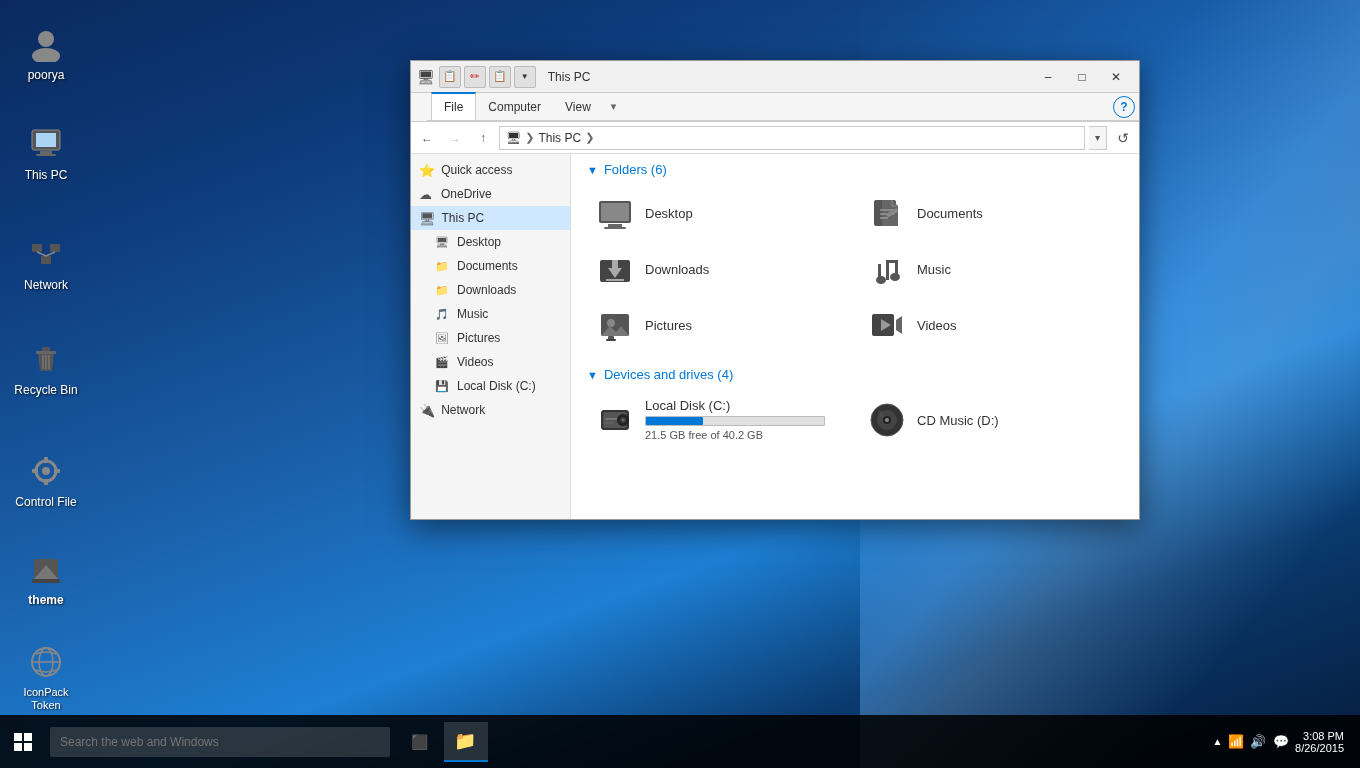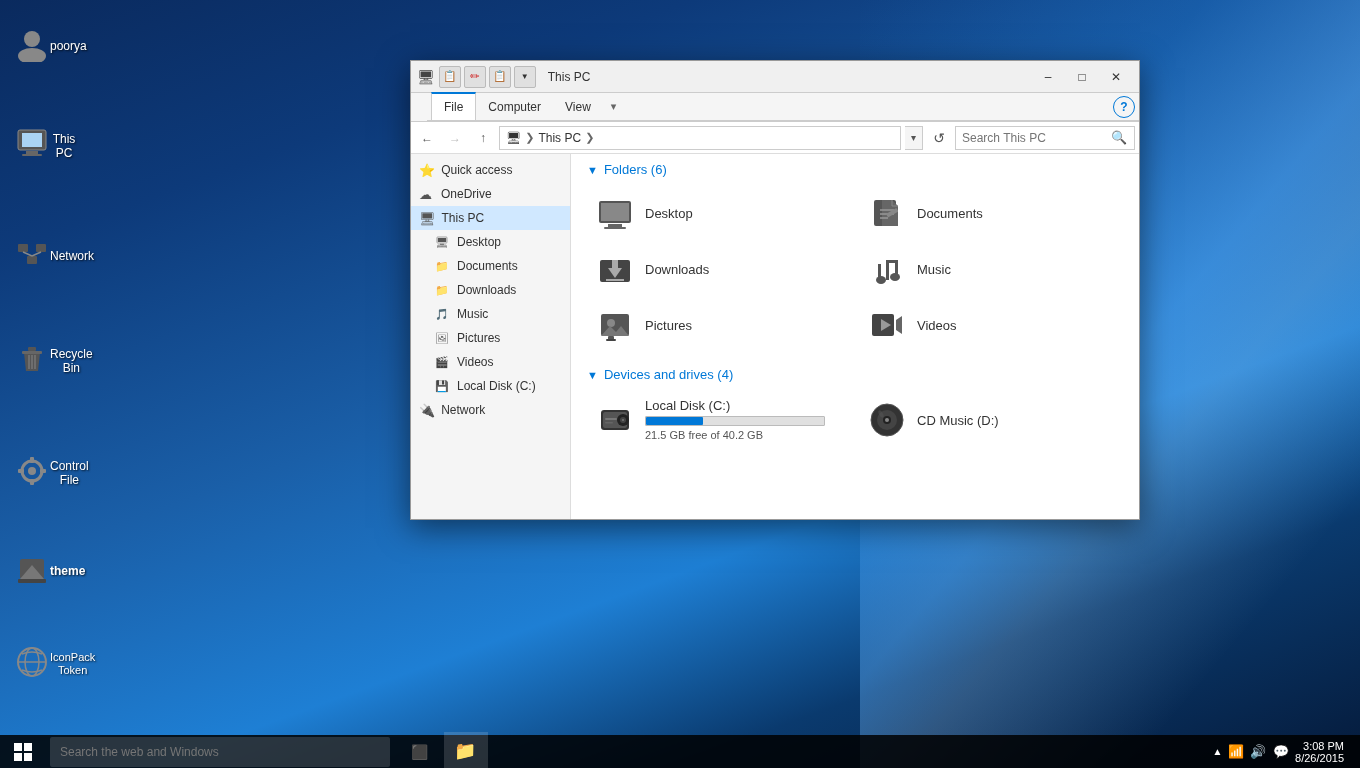--- a/index.html
+++ b/index.html
@@ -10,21 +10,21 @@
       font-family: 'Segoe UI', Arial, sans-serif;
       background: linear-gradient(160deg, #0a2a5e 0%, #0d3a7a 20%, #1a5fa8 45%, #1e7fd4 65%, #0a3a6e 80%, #051a3a 100%);
       position: relative;
       user-select: none;
     }
 
     
     .desktop-icon {
       position: absolute;
       display: flex;
-      flex-direction: row;
+      flex-direction: column;
       align-items: center;
       width: 72px;
       cursor: pointer;
       padding: 4px;
     }
     .desktop-icon .icon-img {
       width: 40px;
       height: 40px;
       display: flex;
       align-items: center;
@@ -40,21 +40,21 @@
       text-shadow: 1px 1px 2px rgba(0,0,0,0.8);
       line-height: 1.2;
     }
 
     
     .taskbar {
       position: absolute;
       bottom: 0;
       left: 0;
       width: 1360px;
-      height: 33px;
+      height: 53px;
       background: rgba(0,0,0,0.85);
       display: flex;
       align-items: center;
       z-index: 100;
     }
     .taskbar-start {
       width: 46px;
       height: 40px;
       display: flex;
       align-items: center;
@@ -560,24 +560,20 @@
     <div class="nav-btn disabled">→</div>
     <div class="nav-btn">↑</div>
     <div class="address-path">
       <span style="font-size:12px;">🖥</span>
       <span class="path-separator">❯</span>
       <span class="path-segment">This PC</span>
       <span class="path-separator">❯</span>
     </div>
     <div class="address-dropdown">▾</div>
     <div class="refresh-btn">↺</div>
-    <div class="search-box">
-      <input type="text" placeholder="Search This PC" style="">
-      <span style="color:#888;font-size:13px;">🔍</span>
-    </div>
   </div>
 
   <div class="content-area">
 
     <div class="sidebar">
       <div class="sidebar-item">
         <span class="sidebar-icon">⭐</span>
         <span>Quick access</span>
       </div>
       <div class="sidebar-item">

